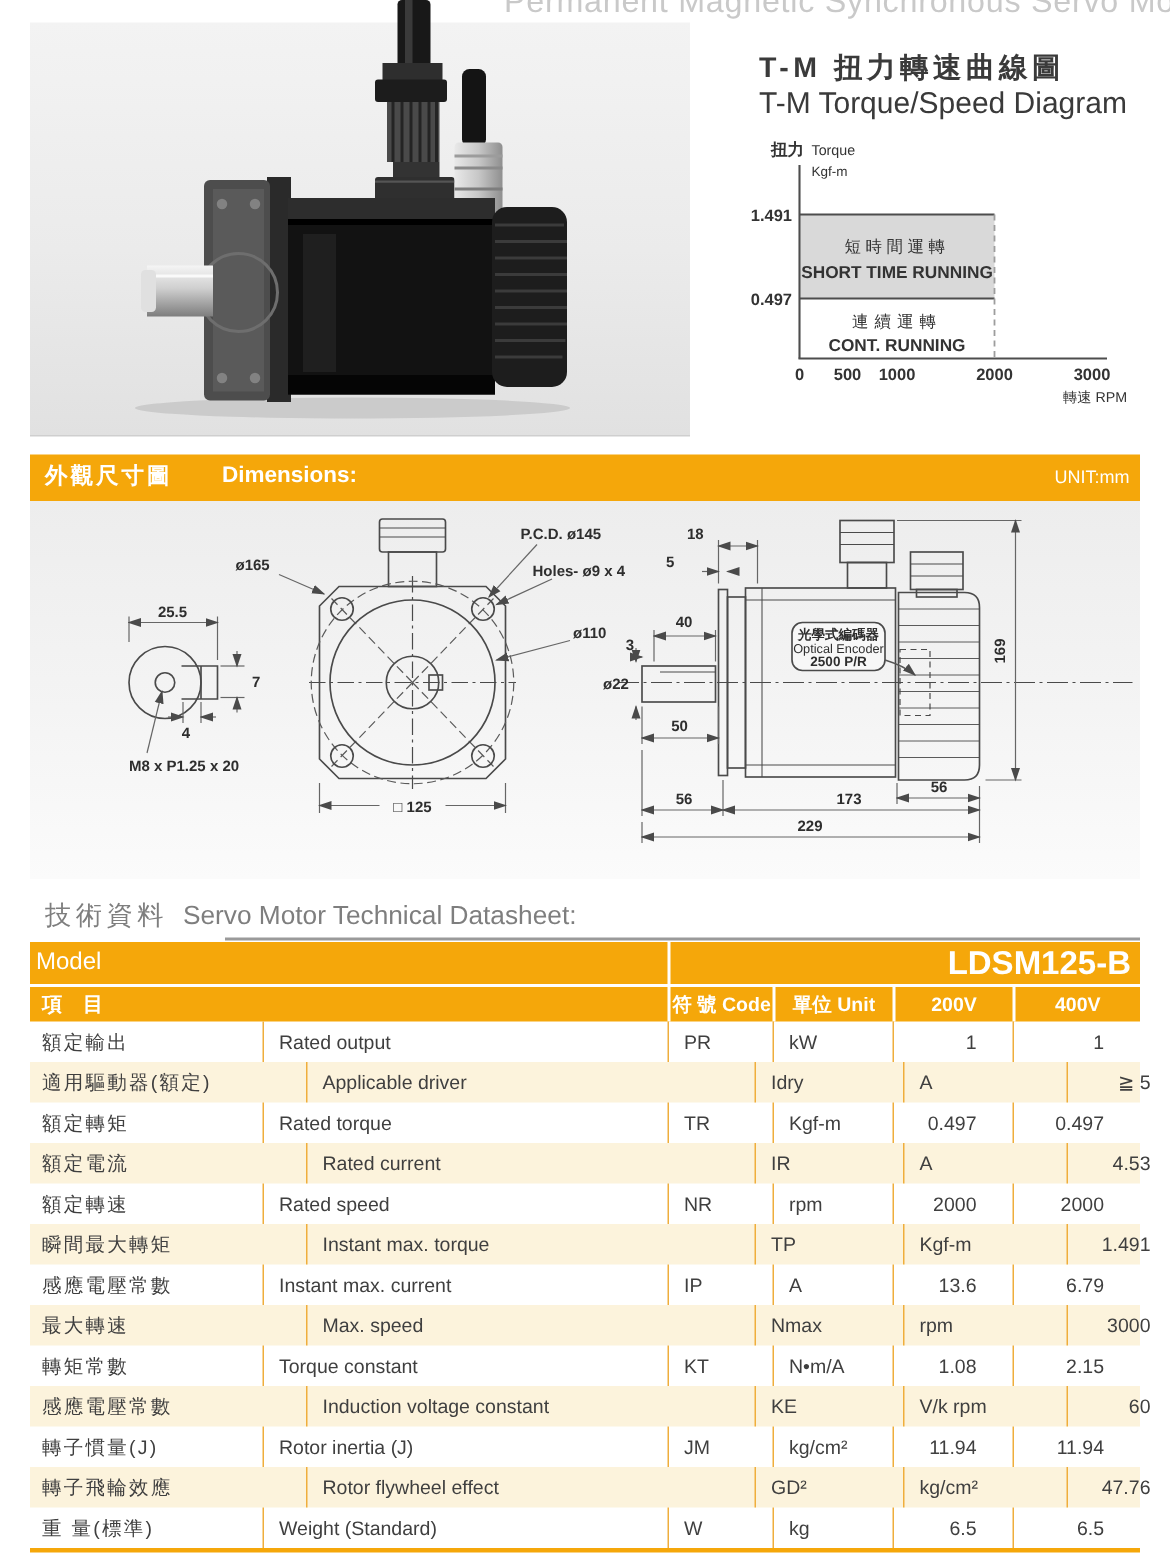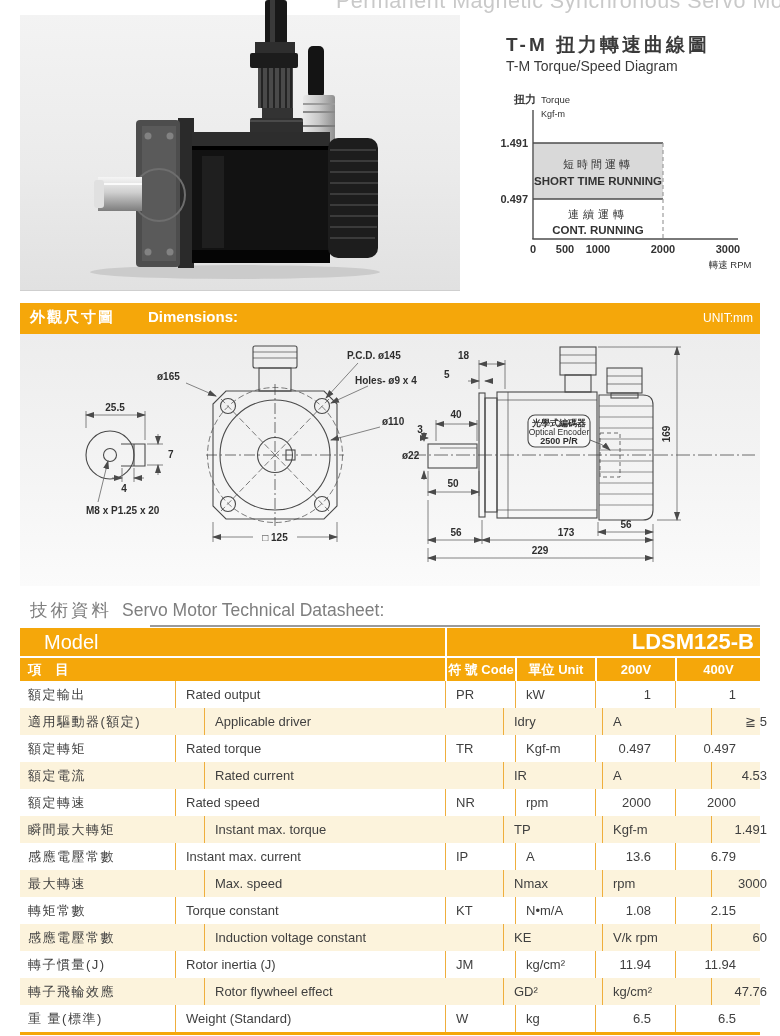--- a/index.html
+++ b/index.html
@@ -9,21 +9,21 @@
   .top-title{position:absolute;left:336px;top:-11px;font-size:21.5px;color:#c9c9c9;
              letter-spacing:.5px;white-space:nowrap;}
   
   .photo-panel{position:absolute;left:20px;top:15px;width:440px;height:275px;
                background:linear-gradient(180deg,#f3f3f3 0%,#ebebeb 55%,#e1e1e1 100%);
                border-bottom:1px solid #cfcfcf;}
   .motor-svg{position:absolute;left:20px;top:0;width:440px;height:292px;}
   
   .tm-title-zh{position:absolute;left:506px;top:32px;font-size:19px;font-weight:bold;
                color:#3a3a3a;letter-spacing:3px;white-space:nowrap;}
-  .tm-title-en{position:absolute;left:506px;top:58px;font-size:14px;color:#3a3a3a;white-space:nowrap;}
+  .tm-title-en{position:absolute;left:506px;top:58px;font-size:20px;color:#3a3a3a;white-space:nowrap;}
   .chart-svg{position:absolute;left:480px;top:88px;width:300px;height:200px;}
   
   .dims-bar{position:absolute;left:20px;top:303px;width:740px;height:45px;background:#F5A70A;}
   .dims-bar .zh{position:absolute;left:10px;top:5px;font-size:15px;font-weight:bold;color:#fff;letter-spacing:2px;}
   .dims-bar .en{position:absolute;left:128px;top:5px;font-size:15px;font-weight:bold;color:#fff;}
   .dims-bar .unit{position:absolute;right:7px;top:8px;font-size:12px;color:#fff;}
   .dims-bar .underline{position:absolute;left:285px;right:5px;bottom:5px;height:2px;background:rgba(255,255,255,.95);}
   
   .dims-panel{position:absolute;left:20px;top:334px;width:740px;height:252px;
               background:linear-gradient(180deg,#ededed 0%,#f4f4f4 55%,#fbfbfb 100%);}
@@ -31,21 +31,21 @@
   svg text{fill:#333;}
   .dim-t{font-size:10px;font-weight:bold;fill:#2e2e2e;}
   .enc-t{font-size:8.5px;fill:#2e2e2e;}
   .enc-b{font-size:9px;font-weight:bold;fill:#2e2e2e;}
   
   .sheet-title{position:absolute;left:30px;top:598px;font-size:17.5px;color:#7e7e7e;white-space:nowrap;}
   .sheet-title .zh{letter-spacing:3px;margin-right:10px;margin-top:32px;}
   .sheet-underline{position:absolute;left:150px;top:625px;width:610px;height:2px;background:#9a9a9a;}
   .table{position:absolute;left:20px;top:628px;width:740px;border-bottom:3px solid #F5A70A;}
   .model-row{display:grid;grid-template-columns:425px 315px;height:28px;background:#F5A70A;color:#fff;}
-  .model-row .label{font-size:20px;display:flex;align-items:center;padding-left:24px;}
+  .model-row .label{font-size:16px;display:flex;align-items:center;padding-left:4px;}
   .model-row .value{font-size:22px;font-weight:bold;display:flex;align-items:center;
                     justify-content:flex-end;padding-right:6px;border-left:2px solid #fff;}
   .cols-row{display:grid;grid-template-columns:425px 70px 80px 80px 85px;height:23px;
             background:#F5A70A;color:#fff;border-top:2px solid #fff;font-size:13px;font-weight:bold;}
   .cols-row div{display:flex;align-items:center;justify-content:center;}
   .cols-row .item{justify-content:flex-start;padding-left:8px;font-size:13.5px;letter-spacing:5px;}
   .cols-row div + div{border-left:2px solid #fff;}
   .data-row{display:grid;grid-template-columns:155px 270px 70px 80px 80px 85px;height:27px;font-size:13px;}
   .data-row.alt{background:#FCF3DC;gap:29px;}
   .data-row div{display:flex;align-items:center;}

